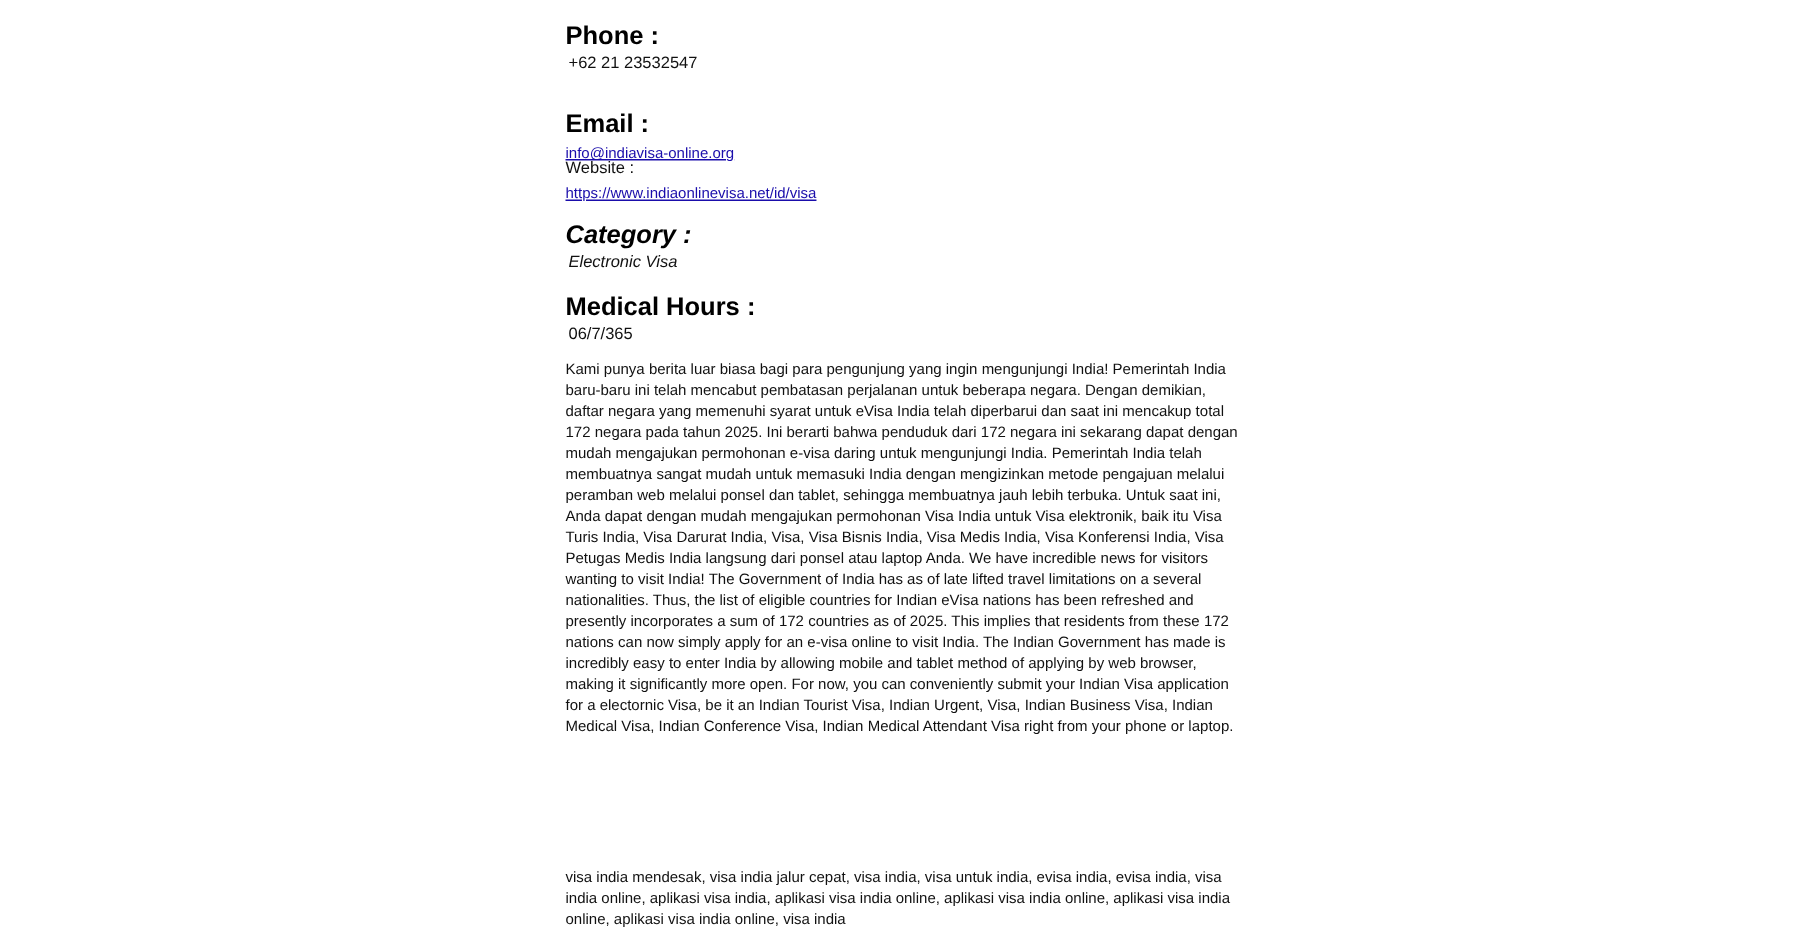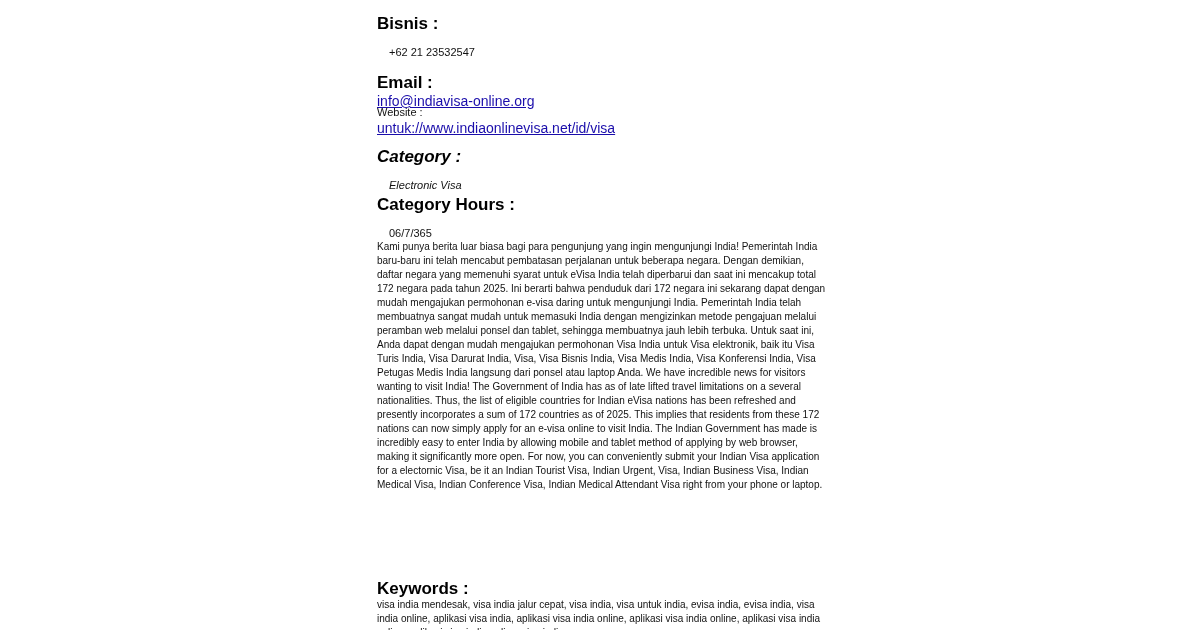--- a/index.html
+++ b/index.html
@@ -27,75 +27,74 @@
     .heading {
       font-size: 17px;
       font-weight: bold;
       line-height: 19px;
       margin: 0;
       color: #000000;
     }
     .value {
       font-size: 11px;
       line-height: 14px;
-      margin: 12px;
+      margin: 2px;
       color: #111111;
     }
     .label-plain {
       font-size: 11px;
       line-height: 14px;
       margin: 0;
       color: #111111;
     }
     a.link {
       color: #1a0dab;
       text-decoration: underline;
-      font-size: 14px;
+      font-size: 10px;
       line-height: 14px;
     }
     .desc {
       font-size: 10px;
       line-height: 14px;
       margin: 0;
       color: #111111;
       width: 455px;
     }
   </style>
 </head>
 <body>
 
 <div class="content">
 
   <div class="section" style="position:absolute; top:14px;">
-    <div class="heading">Bisnis :</div>
+    <div class="heading">Phone :</div>
     <div class="value">+62 21 23532547</div>
   </div>
 
   <div class="section" style="position:absolute; top:73px;">
     <div class="heading">Email :</div>
     <a class="link" href="#">info@indiavisa-online.org</a>
   </div>
 
   <div class="section" style="position:absolute; top:105px;">
     <div class="label-plain">Website :</div>
-    <a class="link" href="#">untuk://www.indiaonlinevisa.net/id/visa</a>
+    <a class="link" href="#">https://www.indiaonlinevisa.net/id/visa</a>
   </div>
 
   <div class="section" style="position:absolute; top:147px;font-style:italic;">
     <div class="heading">Category :</div>
     <div class="value">Electronic Visa</div>
   </div>
 
   <div class="section" style="position:absolute; top:195px;">
-    <div class="heading">Category Hours :</div>
+    <div class="heading">Medical Hours :</div>
     <div class="value">06/7/365</div>
   </div>
 
   <div class="section" style="position:absolute; top:240px;">
     <p class="desc">Kami punya berita luar biasa bagi para pengunjung yang ingin mengunjungi India! Pemerintah India baru-baru ini telah mencabut pembatasan perjalanan untuk beberapa negara. Dengan demikian, daftar negara yang memenuhi syarat untuk eVisa India telah diperbarui dan saat ini mencakup total 172 negara pada tahun 2025. Ini berarti bahwa penduduk dari 172 negara ini sekarang dapat dengan mudah mengajukan permohonan e-visa daring untuk mengunjungi India. Pemerintah India telah membuatnya sangat mudah untuk memasuki India dengan mengizinkan metode pengajuan melalui peramban web melalui ponsel dan tablet, sehingga membuatnya jauh lebih terbuka. Untuk saat ini, Anda dapat dengan mudah mengajukan permohonan Visa India untuk Visa elektronik, baik itu Visa Turis India, Visa Darurat India, Visa, Visa Bisnis India, Visa Medis India, Visa Konferensi India, Visa Petugas Medis India langsung dari ponsel atau laptop Anda.  We have incredible news for visitors wanting to visit India! The Government of India has as of late lifted travel limitations on a several nationalities. Thus, the list of eligible countries for Indian eVisa  nations has been refreshed and presently incorporates a sum of 172 countries as of 2025. This implies that residents from these 172 nations can now simply apply for an e-visa online to visit India. The Indian Government has made is incredibly easy to enter India by allowing mobile and tablet method of applying by web browser, making it significantly more open. For now, you can conveniently submit your Indian Visa application for a electornic Visa, be it an Indian Tourist Visa, Indian Urgent, Visa, Indian Business Visa, Indian Medical Visa, Indian Conference Visa, Indian Medical Attendant Visa right from your phone or laptop.</p>
   </div>
 
   <div class="section" style="position:absolute; top:579px;">
-    <div class="heading">Keywords :</div>
     <p class="desc">visa india mendesak, visa india jalur cepat, visa india, visa untuk india, evisa india, evisa india, visa india online, aplikasi visa india, aplikasi visa india online, aplikasi visa india online, aplikasi visa india online, aplikasi visa india online, visa india</p>
   </div>
 
 </div>
 
 </body></html>

